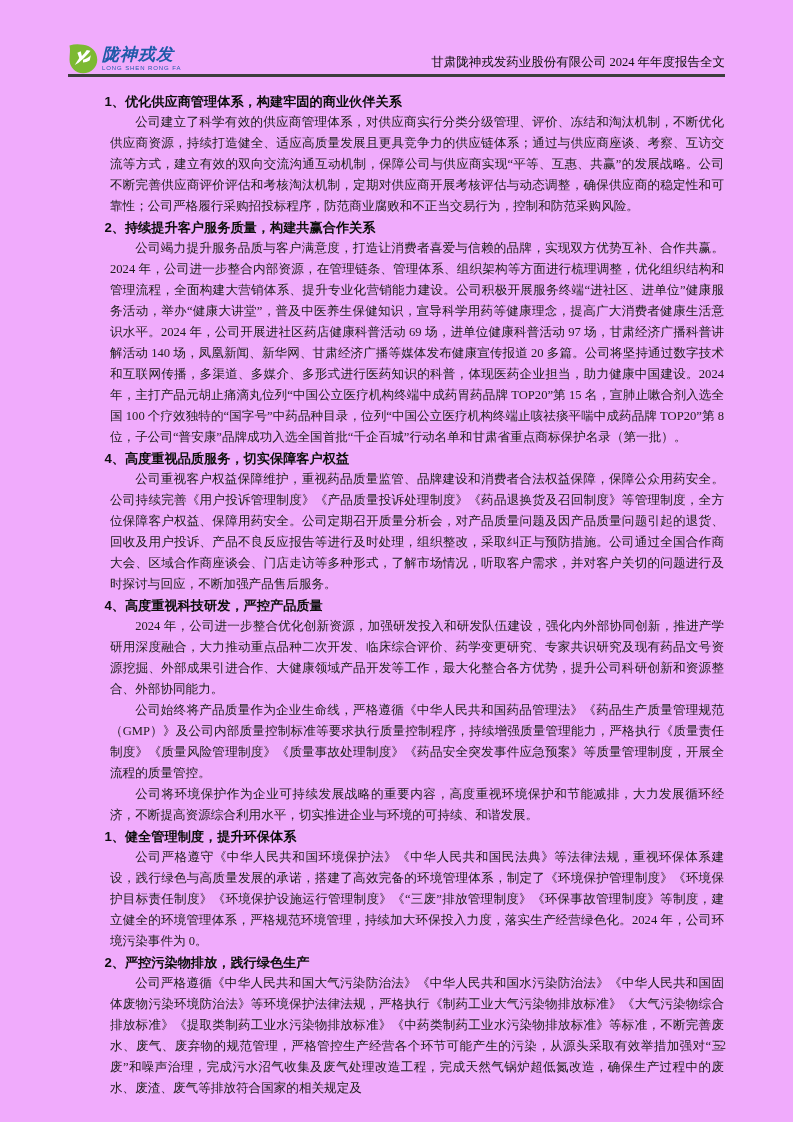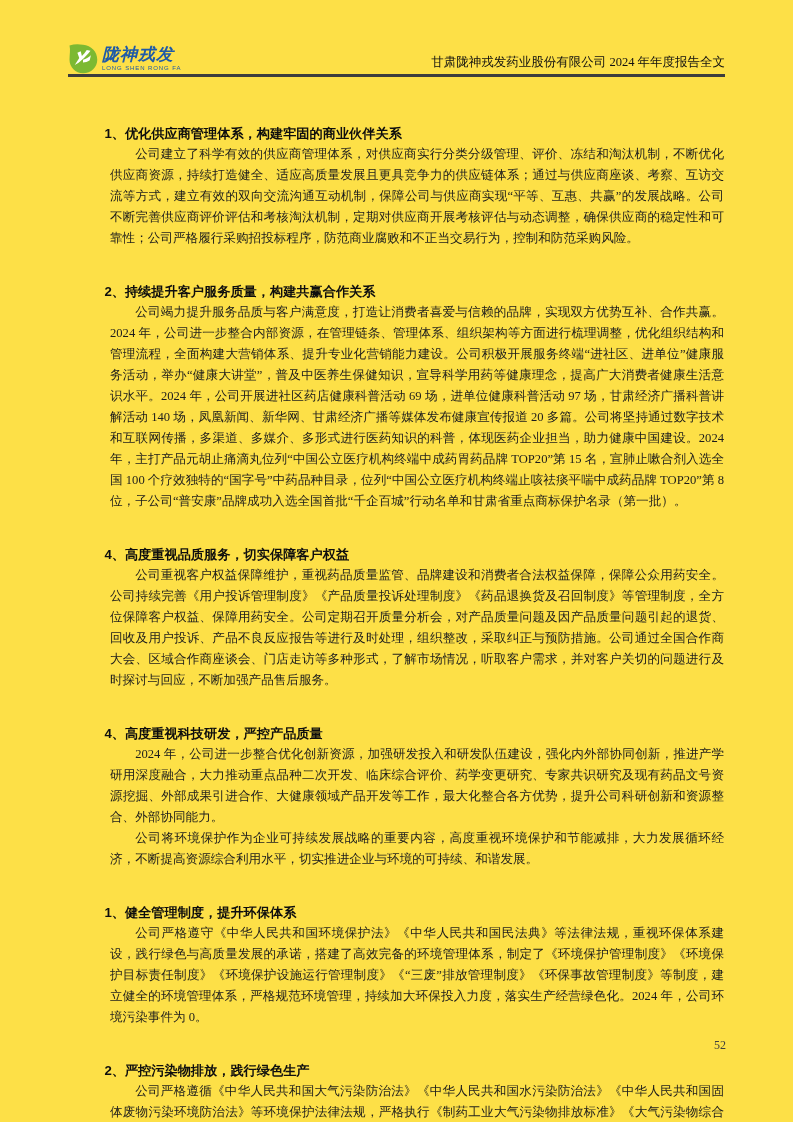--- a/index.html
+++ b/index.html
@@ -1,21 +1,21 @@
 <!DOCTYPE html>
 <html><head>
 <meta charset="utf-8">
 <style>
   html, body { margin: 0; padding: 0; background: #e9e9e9; }
   .page {
     position: relative;
     width: 793px;
     height: 1122px;
     margin: 0 auto;
-    background: #fde047;
+    background: #f0abfc;
     font-family: "Liberation Serif", "DejaVu Serif", serif;
     color: #1c1c1c;
     overflow: hidden;
   }
   .header { position: absolute; top: 44px; left: 68px; right: 68px; height: 32px; }
   .logo { position: absolute; left: 0; top: 0; display: flex; align-items: center; }
   .logo-icon svg { width: 30px; height: 30px; display: block; }
   .logo-text { display: flex; flex-direction: column; margin-left: 4px; }
   .logo-cn {
     font-family: "Liberation Sans", "DejaVu Sans", sans-serif;
@@ -31,21 +31,21 @@
     font-size: 12.5px; color: #101010; white-space: nowrap;
   }
   .divider {
     position: absolute; left: 68px; top: 74px;
     width: 657px; height: 2.5px; background: #3d3d3d;
   }
   .content { position: absolute; left: 78px; top: 91px; width: 646px; }
   .h-block {
     font-family: "Liberation Sans", "DejaVu Sans", sans-serif;
     font-weight: bold; font-size: 13.2px; line-height: 21px;
-    text-indent: 2em; color: #0e0e0e; margin-top: 32px;
+    text-indent: 2em; color: #0e0e0e;
   }
   .p-block {
     font-size: 12.6px; line-height: 21px;
     text-align: justify; text-indent: 2em; color: #1c1c1c; margin-left: 32px;
   }
   .footer {
     position: absolute; right: 67px; top: 1038px;
     font-size: 12px; color: #3f3f3f; margin-left: 39px;
   }
 </style>
@@ -75,20 +75,21 @@
 
   <div class="content">
     <div class="h-block">1、优化供应商管理体系，构建牢固的商业伙伴关系</div>
     <div class="p-block">公司建立了科学有效的供应商管理体系，对供应商实行分类分级管理、评价、冻结和淘汰机制，不断优化供应商资源，持续打造健全、适应高质量发展且更具竞争力的供应链体系；通过与供应商座谈、考察、互访交流等方式，建立有效的双向交流沟通互动机制，保障公司与供应商实现“平等、互惠、共赢”的发展战略。公司不断完善供应商评价评估和考核淘汰机制，定期对供应商开展考核评估与动态调整，确保供应商的稳定性和可靠性；公司严格履行采购招投标程序，防范商业腐败和不正当交易行为，控制和防范采购风险。</div>
     <div class="h-block">2、持续提升客户服务质量，构建共赢合作关系</div>
     <div class="p-block">公司竭力提升服务品质与客户满意度，打造让消费者喜爱与信赖的品牌，实现双方优势互补、合作共赢。2024 年，公司进一步整合内部资源，在管理链条、管理体系、组织架构等方面进行梳理调整，优化组织结构和管理流程，全面构建大营销体系、提升专业化营销能力建设。公司积极开展服务终端“进社区、进单位”健康服务活动，举办“健康大讲堂”，普及中医养生保健知识，宣导科学用药等健康理念，提高广大消费者健康生活意识水平。2024 年，公司开展进社区药店健康科普活动 69 场，进单位健康科普活动 97 场，甘肃经济广播科普讲解活动 140 场，凤凰新闻、新华网、甘肃经济广播等媒体发布健康宣传报道 20 多篇。公司将坚持通过数字技术和互联网传播，多渠道、多媒介、多形式进行医药知识的科普，体现医药企业担当，助力健康中国建设。2024 年，主打产品元胡止痛滴丸位列“中国公立医疗机构终端中成药胃药品牌 TOP20”第 15 名，宣肺止嗽合剂入选全国 100 个疗效独特的“国字号”中药品种目录，位列“中国公立医疗机构终端止咳祛痰平喘中成药品牌 TOP20”第 8 位，子公司“普安康”品牌成功入选全国首批“千企百城”行动名单和甘肃省重点商标保护名录（第一批）。</div>
     <div class="h-block">4、高度重视品质服务，切实保障客户权益</div>
     <div class="p-block">公司重视客户权益保障维护，重视药品质量监管、品牌建设和消费者合法权益保障，保障公众用药安全。公司持续完善《用户投诉管理制度》《产品质量投诉处理制度》《药品退换货及召回制度》等管理制度，全方位保障客户权益、保障用药安全。公司定期召开质量分析会，对产品质量问题及因产品质量问题引起的退货、回收及用户投诉、产品不良反应报告等进行及时处理，组织整改，采取纠正与预防措施。公司通过全国合作商大会、区域合作商座谈会、门店走访等多种形式，了解市场情况，听取客户需求，并对客户关切的问题进行及时探讨与回应，不断加强产品售后服务。</div>
     <div class="h-block">4、高度重视科技研发，严控产品质量</div>
     <div class="p-block">2024 年，公司进一步整合优化创新资源，加强研发投入和研发队伍建设，强化内外部协同创新，推进产学研用深度融合，大力推动重点品种二次开发、临床综合评价、药学变更研究、专家共识研究及现有药品文号资源挖掘、外部成果引进合作、大健康领域产品开发等工作，最大化整合各方优势，提升公司科研创新和资源整合、外部协同能力。</div>
+    <div class="p-block">公司始终将产品质量作为企业生命线，严格遵循《中华人民共和国药品管理法》《药品生产质量管理规范（GMP）》及公司内部质量控制标准等要求执行质量控制程序，持续增强质量管理能力，严格执行《质量责任制度》《质量风险管理制度》《质量事故处理制度》《药品安全突发事件应急预案》等质量管理制度，开展全流程的质量管控。</div>
     <div class="p-block">公司将环境保护作为企业可持续发展战略的重要内容，高度重视环境保护和节能减排，大力发展循环经济，不断提高资源综合利用水平，切实推进企业与环境的可持续、和谐发展。</div>
     <div class="h-block">1、健全管理制度，提升环保体系</div>
     <div class="p-block">公司严格遵守《中华人民共和国环境保护法》《中华人民共和国民法典》等法律法规，重视环保体系建设，践行绿色与高质量发展的承诺，搭建了高效完备的环境管理体系，制定了《环境保护管理制度》《环境保护目标责任制度》《环境保护设施运行管理制度》《“三废”排放管理制度》《环保事故管理制度》等制度，建立健全的环境管理体系，严格规范环境管理，持续加大环保投入力度，落实生产经营绿色化。2024 年，公司环境污染事件为 0。</div>
     <div class="h-block">2、严控污染物排放，践行绿色生产</div>
     <div class="p-block">公司严格遵循《中华人民共和国大气污染防治法》《中华人民共和国水污染防治法》《中华人民共和国固体废物污染环境防治法》等环境保护法律法规，严格执行《制药工业大气污染物排放标准》《大气污染物综合排放标准》《提取类制药工业水污染物排放标准》《中药类制药工业水污染物排放标准》等标准，不断完善废水、废气、废弃物的规范管理，严格管控生产经营各个环节可能产生的污染，从源头采取有效举措加强对“三废”和噪声治理，完成污水沼气收集及废气处理改造工程，完成天然气锅炉超低氮改造，确保生产过程中的废水、废渣、废气等排放符合国家的相关规定及</div>
   </div>
 
   <div class="footer">52</div>
 
 </div>

